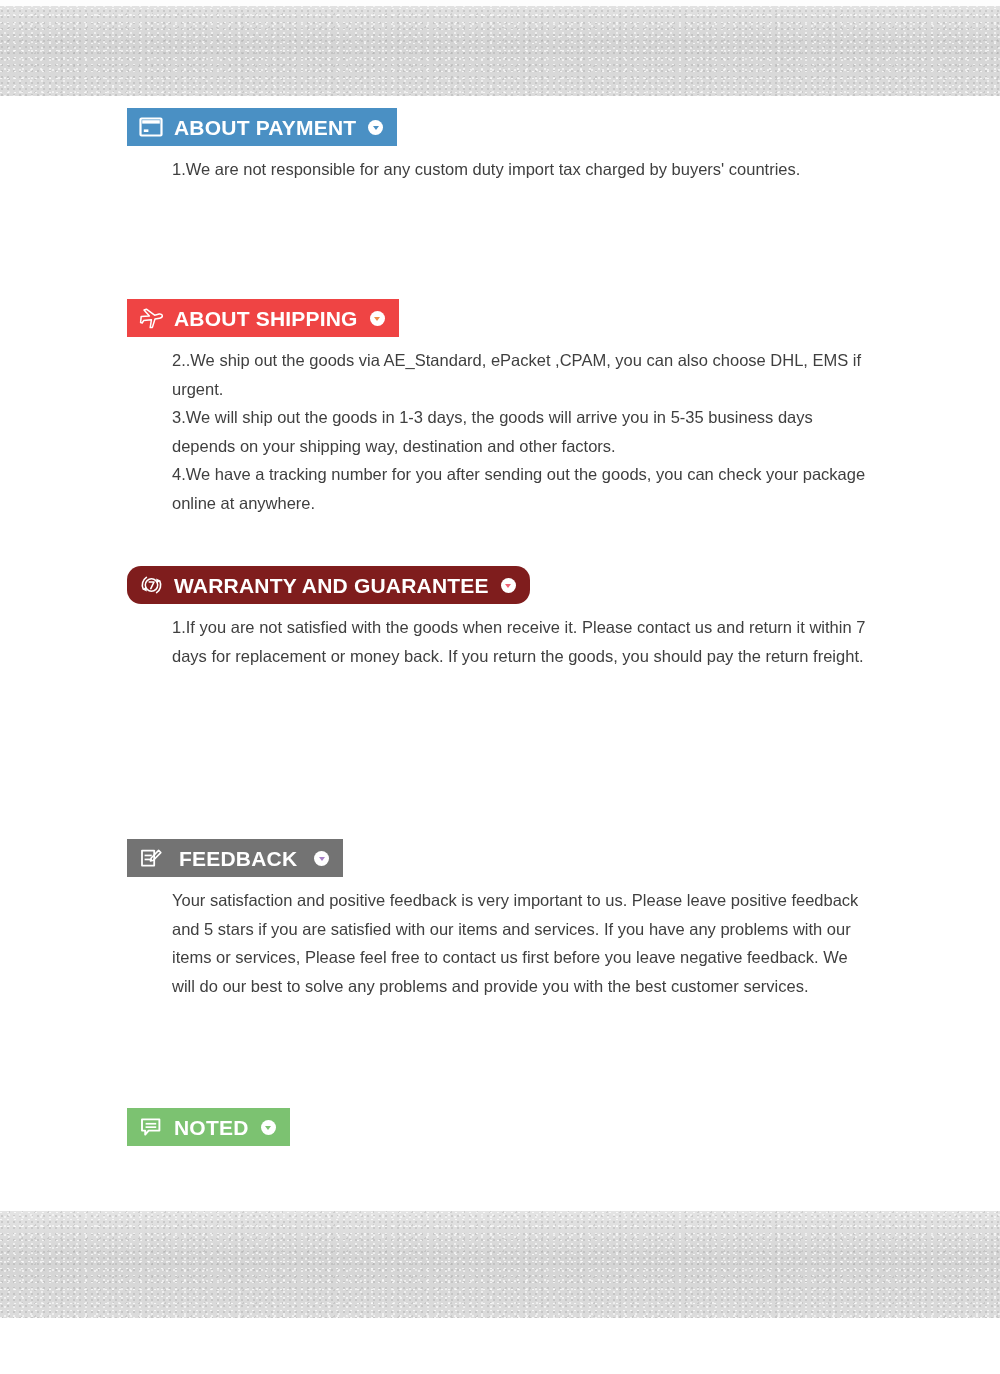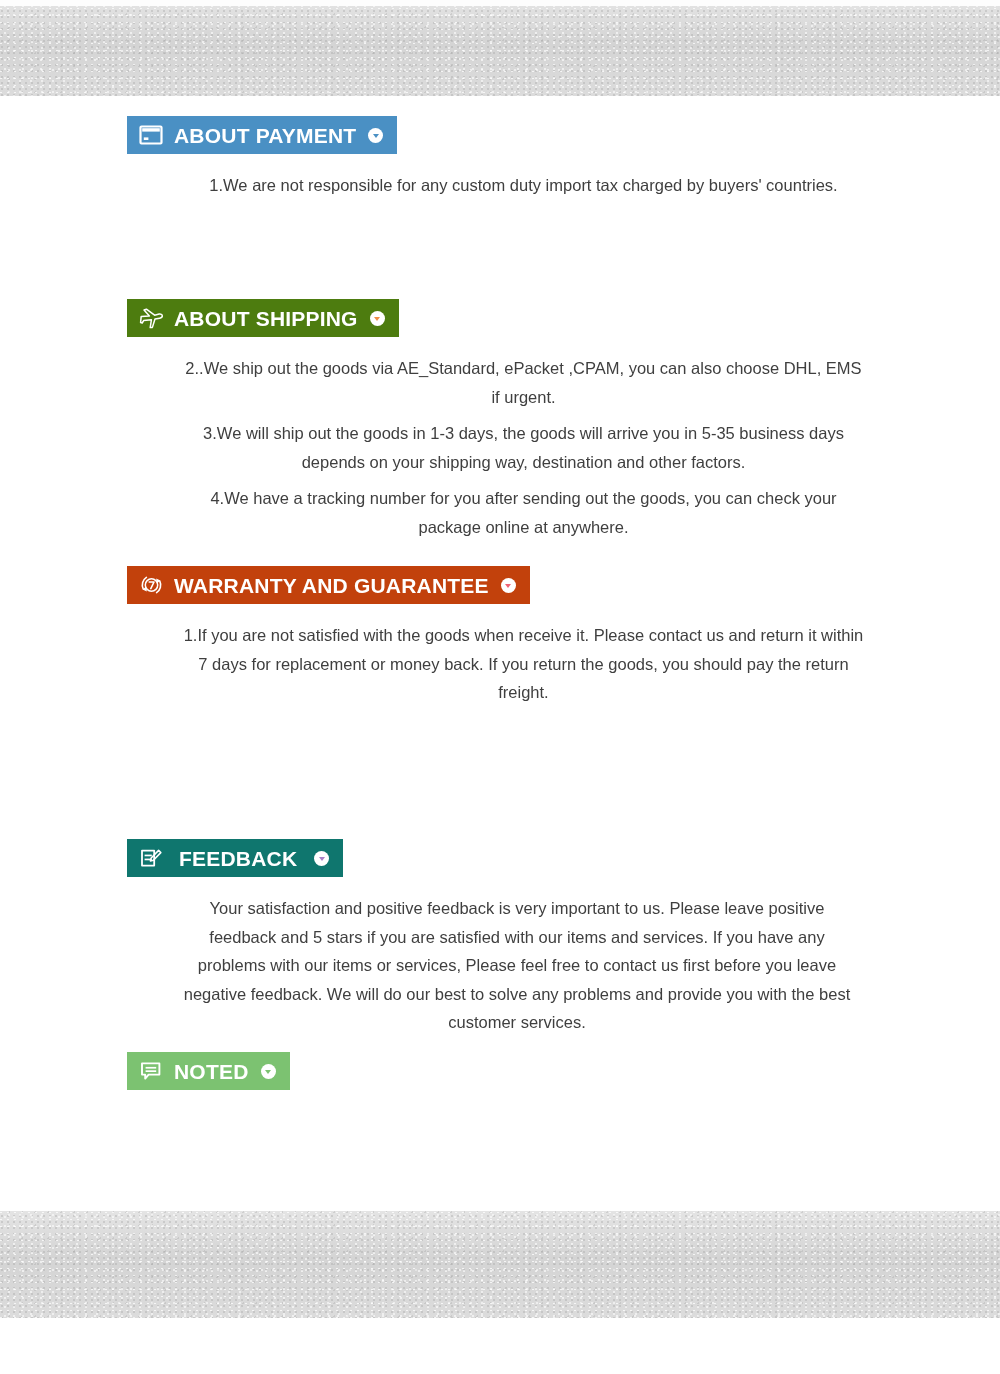--- a/index.html
+++ b/index.html
@@ -99,56 +99,56 @@
   .banner-caret i {
     display: block;
     width: 0; height: 0;
     border-left: 3.5px solid transparent;
     border-right: 3.5px solid transparent;
     border-top: 4px solid currentColor;
     margin-top: 1px;
   }
 
   .c-blue   { background: #4a90c4; }
-  .c-orange { background: #4d7c0f; }
-  .c-pink   { background: #c2410c; }
-  .c-purple { background: #0f766e; gap: 15px; }
+  .c-orange { background: #ef4444; }
+  .c-pink   { background: #7f1d1d; border-radius: 14px; }
+  .c-purple { background: #737373; gap: 15px; }
   .c-green  { background: #7cc271; }
 
   .caret-blue   { color: #4a90c4; }
   .caret-orange { color: #ee8d47; }
   .caret-pink   { color: #ef6274; }
   .caret-purple { color: #a881c6; }
   .caret-green  { color: #7cc271; }
 
   
   .body-text {
     margin: 0;
     color: #3f3f3f;
     font-size: 16.5px;
     line-height: 28.5px;
     width: 703px;
   }
   .body-text.indent { margin-left: 45px; width: 703px; }
   .body-text.flush  { margin-left: 45px; width: 690px; }
-  .body-text p { margin: 8px; text-align: center; }
+  .body-text p { margin: 0; }
 
   .gap-sm { height: 9px; }
 </style>
 </head>
 <body>
 
 <div class="band band-top"></div>
 <div class="band-cap cap-top"></div>
 <div class="band band-bottom"></div>
 <div class="band-cap cap-bot"></div>
 
 <div class="content">
 
-  <div class="section" style="top: 20px;">
+  <div class="section" style="top: 12px;">
     <div class="banner c-blue">
       <span class="banner-icon">
         <svg width="24" height="20" viewBox="0 0 24 20">
           <rect x="1.5" y="1.5" width="21" height="17" rx="1" fill="none" stroke="#fff" stroke-width="2.2"></rect>
           <rect x="3.2" y="3.2" width="17.6" height="3.4" fill="#fff"></rect>
           <rect x="4.8" y="12.4" width="4.6" height="2.6" fill="#fff"></rect>
         </svg>
       </span>
       <span class="banner-title">ABOUT PAYMENT</span>
       <span class="banner-caret caret-blue">
@@ -220,21 +220,21 @@
       <span class="banner-caret caret-purple">
           <i></i>
         </span>
     </div>
     <div class="gap-sm"></div>
     <div class="body-text flush" style="margin-left:45px;">
       <p>Your satisfaction and positive feedback is very important to us. Please leave positive feedback and 5 stars if you are satisfied with our items and services. If you have any problems with our items or services, Please feel free to contact us first before you leave negative feedback. We will do our best to solve any problems and provide you with the best customer services.</p>
     </div>
   </div>
 
-  <div class="section" style="top: 956px;">
+  <div class="section" style="top: 1012px;">
     <div class="banner c-green">
       <span class="banner-icon">
         <svg width="24" height="22" viewBox="0 0 24 22">
           <path d="M3 3.4 H20.4 V14.6 H9.6 L6.2 18.6 V14.6 H3 Z" fill="none" stroke="#fff" stroke-width="1.9" stroke-linejoin="round"></path>
           <rect x="6.6" y="6.9" width="10.6" height="1.7" fill="#fff"></rect>
           <rect x="6.6" y="10.3" width="10.6" height="1.7" fill="#fff"></rect>
         </svg>
       </span>
       <span class="banner-title">NOTED</span>
       <span class="banner-caret caret-green">

